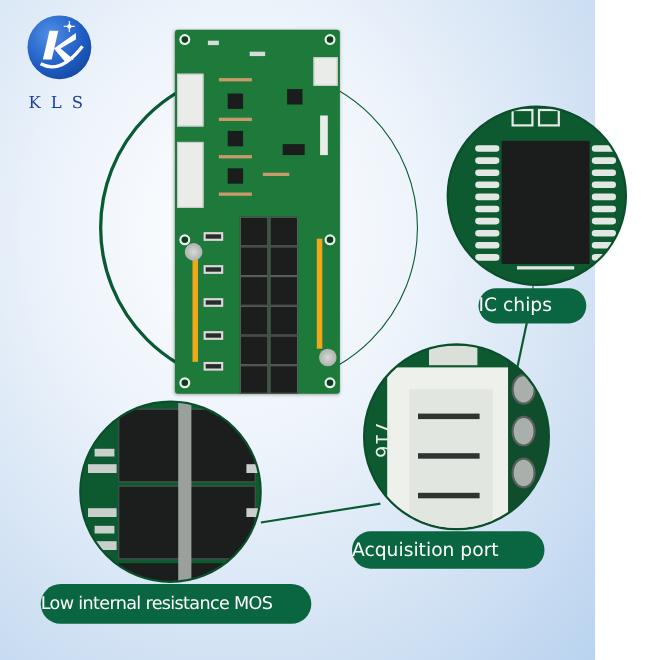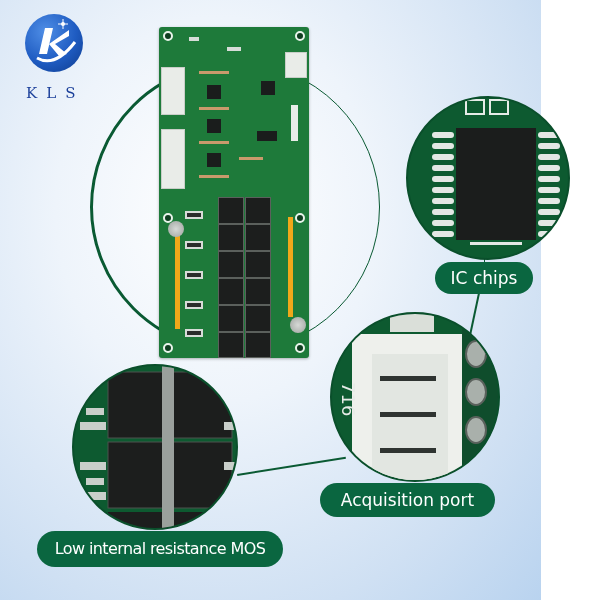--- a/index.html
+++ b/index.html
@@ -28,21 +28,21 @@
   .pcb .res { position:absolute; background:#2a2c2b; border:2px solid #d7dcd8; box-sizing:border-box; }
   .pcb .mos { position:absolute; background:#1c1e1d; border:1px solid #5b605c; box-sizing:border-box; }
   .pcb .bolt { position:absolute; width:16px; height:16px; border-radius:50%; background:radial-gradient(circle,#d6d9d6 0%,#9ea39f 100%); }
   
   .detail { border-radius:50%; background:#0d5a30; overflow:hidden; border:2px solid #0a4f2b; box-sizing:border-box; }
   .ic-detail { left:406px; top:96px; width:164px; height:164px; }
   .port-detail { left:330px; top:312px; width:170px; height:170px; }
   .mos-detail { left:72px; top:364px; width:166px; height:166px; }
   .line { position:absolute; background:#0a5a33; transform-origin:0 0; }
   
-  .pill { background:#0a6640; color:#ffffff; border-radius:20px; text-align:center; white-space:nowrap; font-family:"DejaVu Sans", sans-serif; }
+  .pill { background:#0a6640; color:#ffffff; border-radius:20px; white-space:nowrap; font-family:"DejaVu Sans", sans-serif; }
   .pill-ic { left:435px; top:262px; width:98px; height:32px; line-height:32px; font-size:17px; }
   .pill-port { left:320px; top:483px; width:175px; height:34px; line-height:34px; font-size:17px; }
   .pill-mos { left:37px; top:531px; width:246px; height:36px; line-height:36px; font-size:16px; letter-spacing:-0.6px; }
 </style>
 </head>
 <body>
 
 <div class="canvas">
 
   <div class="abs logo-circle">

